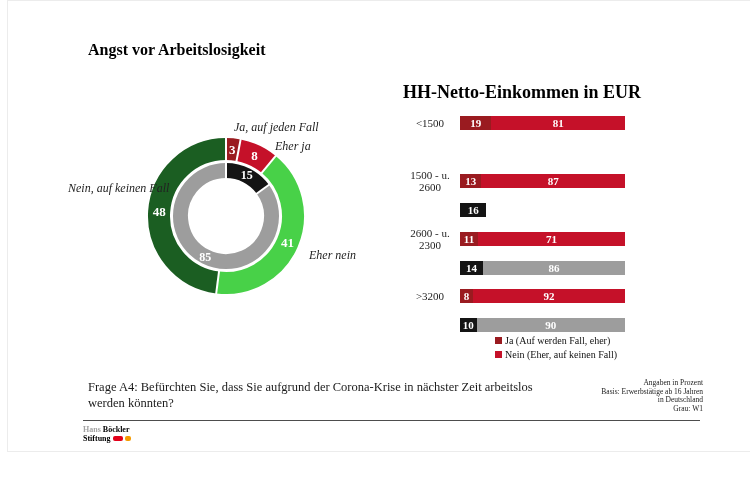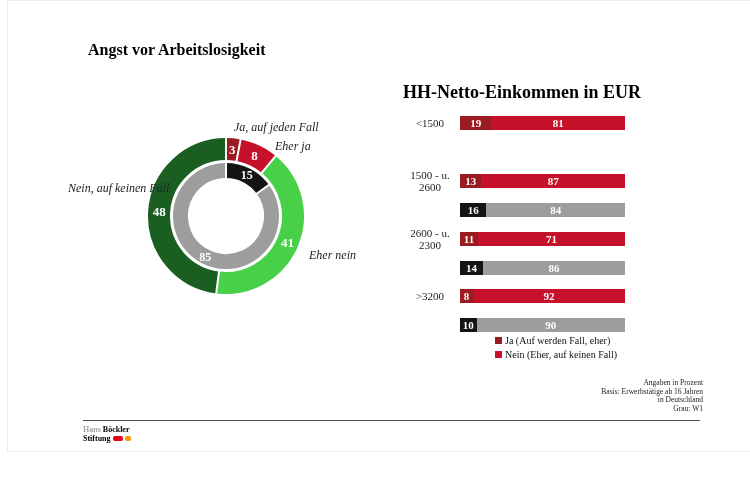--- a/index.html
+++ b/index.html
@@ -87,21 +87,20 @@
       <div class="bar-cat" style="top: 65px;">
         <div>1500 - u.</div>
         <div>2600</div>
       </div>
       <div class="bar-track" style="top: 58px;">
         <div class="bar-seg" style="width: 13%; background: rgb(154, 27, 32);">13</div>
         <div class="bar-seg" style="width: 87%; background: rgb(197, 17, 41);">87</div>
       </div>
       <div class="bar-track" style="top: 87px;">
         <div class="bar-seg" style="width: 16%; background: rgb(20, 20, 20);">16</div>
-        <div class="bar-seg" style="width: 84%; background: rgb(157, 157, 157);">84</div>
       </div>
       <div class="bar-cat" style="top: 123px;">
         <div>2600 - u.</div>
         <div>2300</div>
       </div>
       <div class="bar-track" style="top: 116px;">
         <div class="bar-seg" style="width: 11%; background: rgb(154, 27, 32);">11</div>
         <div class="bar-seg" style="width: 89%; background: rgb(197, 17, 41);">71</div>
       </div>
       <div class="bar-track" style="top: 145px;">
@@ -125,20 +124,21 @@
       <div class="legend-item">
         <span class="legend-chip" style="background: rgb(154, 27, 32);"></span>
         <span class="legend-label">Ja (Auf werden Fall, eher)</span>
       </div>
       <div class="legend-item">
         <span class="legend-chip" style="background: rgb(197, 17, 41);"></span>
         <span class="legend-label">Nein (Eher, auf keinen Fall)</span>
       </div>
     </div>
 
+  <div id="question" class="abs">Frage A4: Befürchten Sie, dass Sie aufgrund der Corona-Krise in nächster Zeit arbeitslos werden könnten?</div>
   <div id="notes" class="abs">
     <div>Angaben in Prozent</div>
     <div>Basis: Erwerbstätige ab 16 Jahren</div>
     <div>in Deutschland</div>
     <div>Grau: W1</div>
   </div>
   <div id="divider" class="abs"></div>
 
   <div id="logo" class="abs">
     <div>

